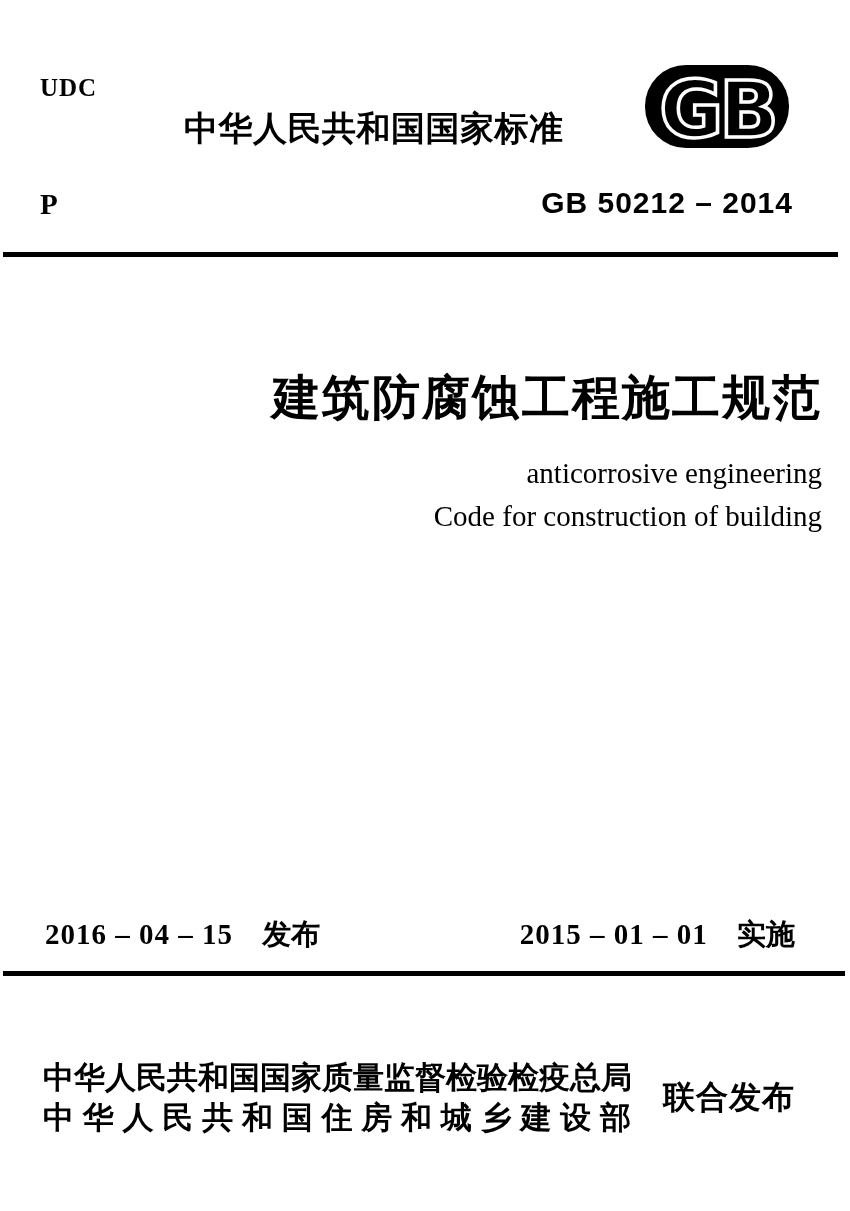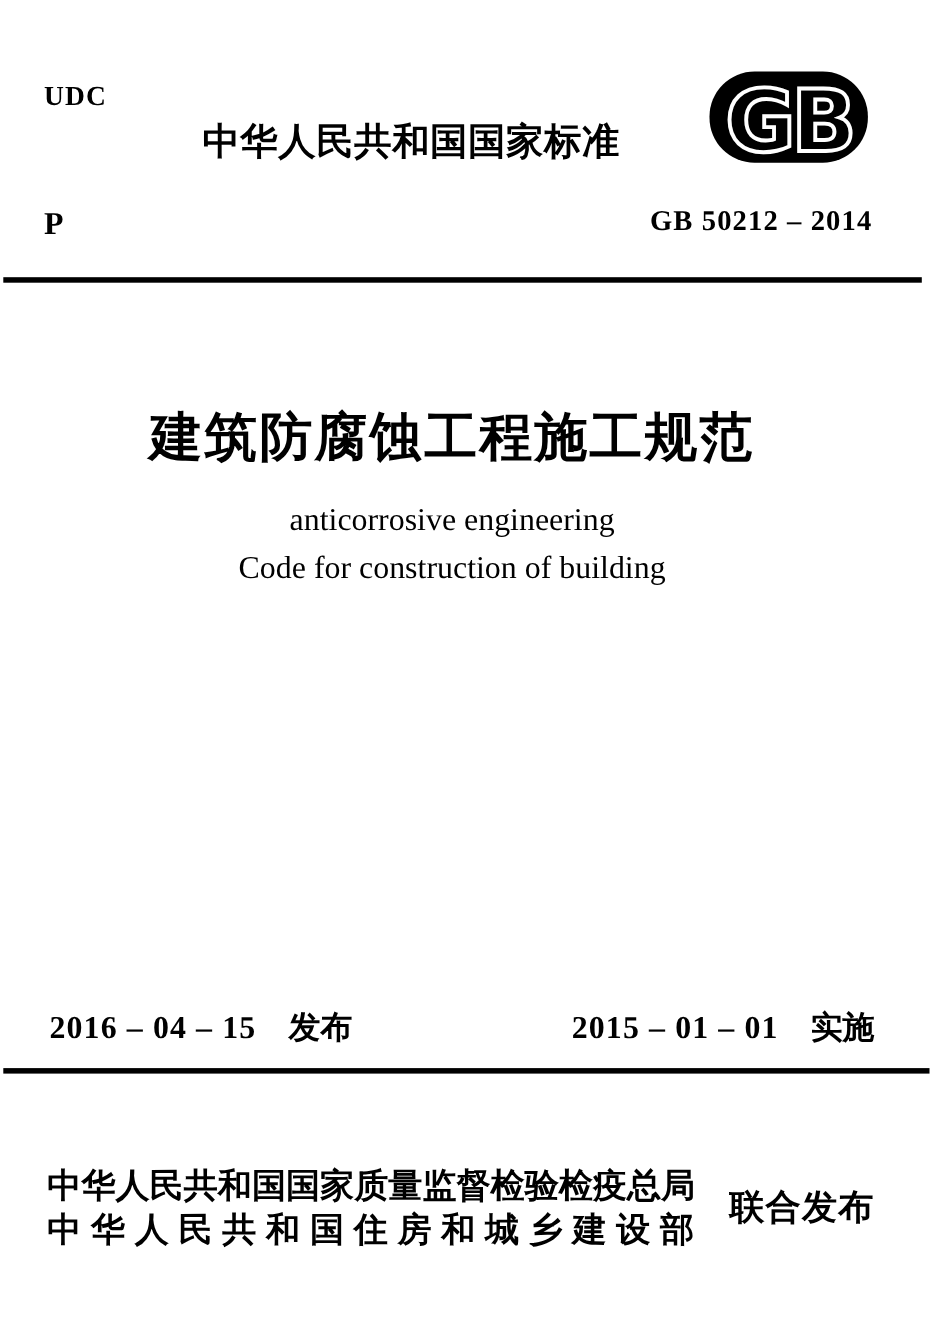--- a/index.html
+++ b/index.html
@@ -45,39 +45,39 @@
   .p-label {
     position: absolute;
     left: 40px; top: 188px;
     font-family: "Liberation Serif", serif;
     font-weight: bold;
     font-size: 29px;
   }
   .std-number {
     position: absolute;
     right: 57px; top: 186px;
-    font-family: Liberation Serif, serif;
+    font-family: Liberation Sans, sans-serif;
     font-weight: bold;
-    font-size: 26px;
+    font-size: 30px;
     letter-spacing: 1px;
     white-space: nowrap;
   }
   .rule {
     position: absolute;
     background: #000000;
     height: 5px;
   }
   .rule-top { left: 3px; right: 12px; top: 252px; }
   .rule-bottom { left: 3px; right: 5px; top: 971px; }
 
   
   .title-block {
     position: absolute;
     left: 0; right: 0;
-    text-align: center;
+    text-align: right;
     padding-right: 28px;
   }
   .title-cn {
     top: 366px;
     font-family: "Liberation Serif", serif;
     font-weight: bold;
     font-size: 48px;
     letter-spacing: 2px;
     white-space: nowrap;
   }

